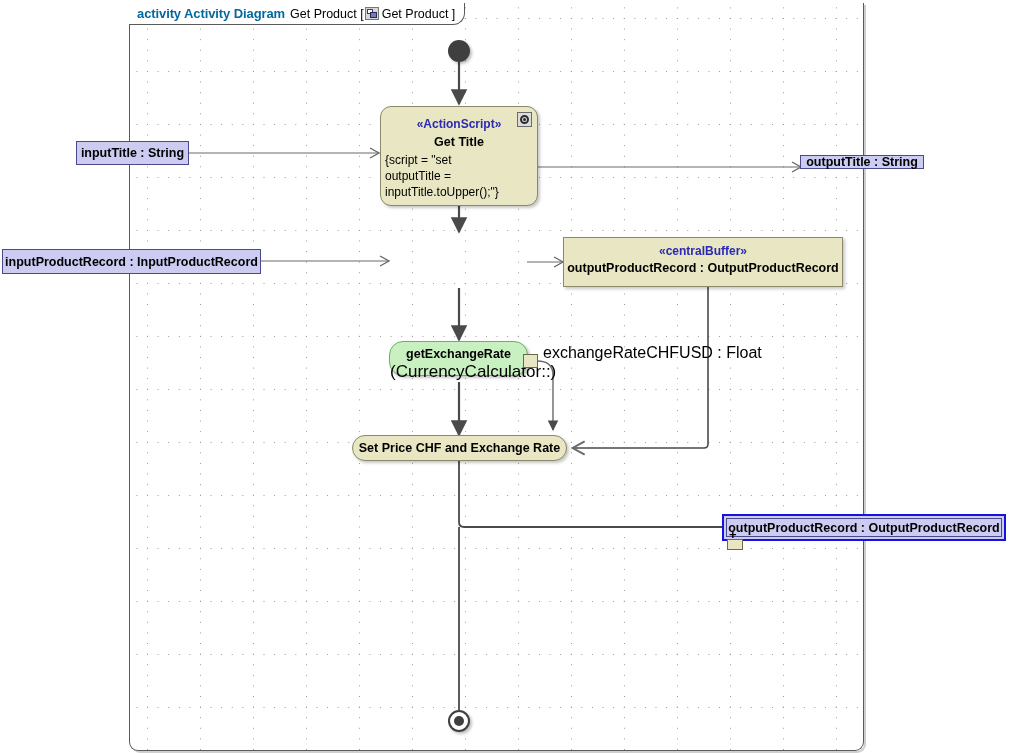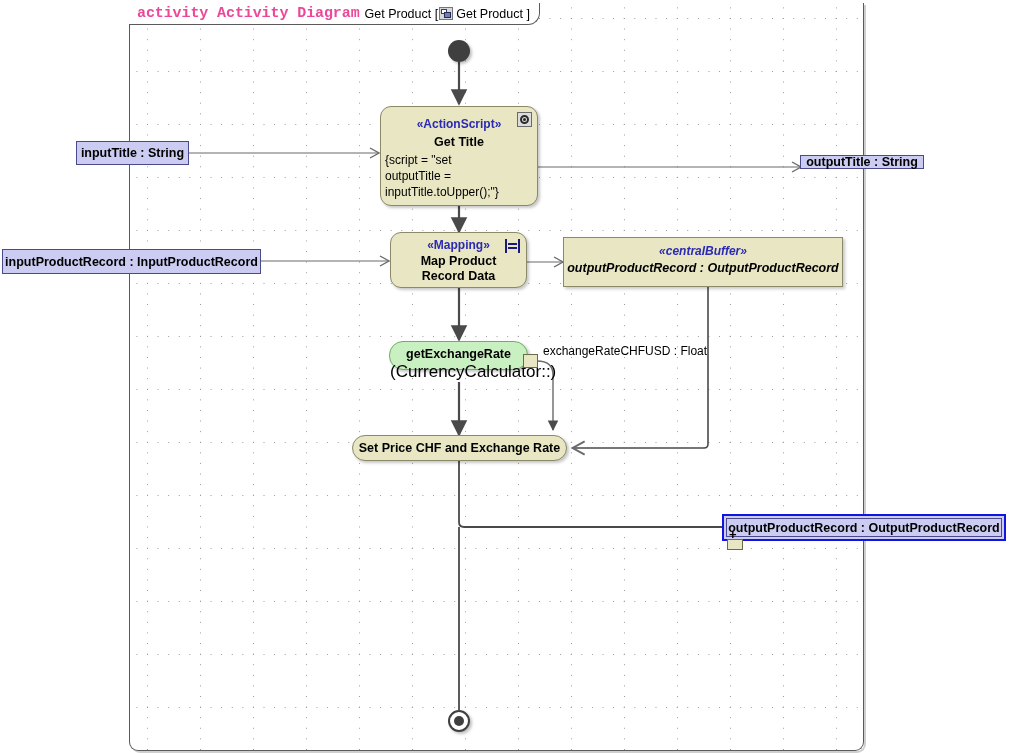--- a/index.html
+++ b/index.html
@@ -59,25 +59,24 @@
     border-left: none;
     border-radius: 0 0 12px 0;
     background: #ffffff;
     display: flex;
     align-items: center;
     white-space: nowrap;
     z-index: 5;
     box-sizing: border-box;
   }
   .tt-bold {
-    font-size: 15px;
-    font-weight: bold;
-    color: #ec4899;
+    font-size: 13px;
+    font-weight: bold;
+    color: #0369a1;
     letter-spacing: -0.1px;
-    font-family: Liberation Mono, monospace;
   }
   .tt-norm {
     font-size: 12.5px;
     color: #000;
     margin-left: 5px;
   }
   .tt-icon {
     display: inline-block;
     width: 14px;
     height: 13px;
@@ -158,21 +157,20 @@
     white-space: nowrap;
   }
   .buffer {
     position: absolute;
     box-sizing: border-box;
     background: #e8e6c3;
     border: 1px solid #8a8a6a;
     box-shadow: 2px 2px 3px rgba(0,0,0,0.22);
     z-index: 20;
     text-align: center;
-    font-style: italic;
   }
 
   
   .selected-wrap {
     position: absolute;
     border: 2px solid #1414e0;
     background: #ccccf2;
     box-sizing: border-box;
     z-index: 30;
   }
@@ -213,21 +211,21 @@
     position: absolute;
     width: 15px;
     height: 14px;
     background: #e8e6c3;
     border: 1px solid #6a6a4a;
     box-sizing: border-box;
     z-index: 28;
   }
   .pin-label {
     position: absolute;
-    font-size: 12px;
+    font-size: 16px;
     color: #000;
     white-space: nowrap;
     z-index: 28;
   }
 
   
   .icon-script {
     position: absolute;
     width: 15px;
     height: 15px;
@@ -375,38 +373,27 @@
     <div class="icon-script" style="right:5px; top:5px;"></div>
     <div class="stereotype" style="margin-top:10px;text-align:center;">«ActionScript»</div>
     <div class="nodename" style="margin-top:4px;">Get Title</div>
     <div class="nodebody" style="margin:3px 0 0 4px;">
       <div>{script = "set</div>
       <div>outputTitle =</div>
       <div>inputTitle.toUpper();"}</div>
     </div>
   </div>
 
-  <div class="node action" style="left:390px; top:232px; width:137px; height:56px;">
-    <div class="icon-map" style="right:6px; top:6px;">
-      <i class="a"></i>
-        <i class="b"></i>
-    </div>
-    <div class="stereotype" style="margin-top:5px;">«Mapping»</div>
-    <div class="nodename" style="margin-top:2px; line-height:15px;">
-      <div>Map Product</div>
-      <div>Record Data</div>
-    </div>
-  </div>
 
   <div class="buffer" style="left:563px; top:237px; width:280px; height:50px;">
     <div class="stereotype" style="margin-top:6px;">«centralBuffer»</div>
     <div class="nodename" style="margin-top:3px;">outputProductRecord : OutputProductRecord</div>
   </div>
 
-  <div class="node action-green" style="left:389px; top:341px; width:139px; height:29px;">
+  <div class="node action-green" style="left:389px; top:341px; width:139px; height:35px;">
     <div class="nodename" style="margin-top:5px;">getExchangeRate</div>
     <div style="font-size:17px; color:#000; margin-top:1px;">(CurrencyCalculator::)</div>
   </div>
 
   <div class="pin" style="left:523px; top:354px;"></div>
   <div class="pin-label" style="left:543px; top:344px;">exchangeRateCHFUSD : Float</div>
 
   <div class="node action" style="left:352px; top:435px; width:215px; height:26px; border-radius:13px;">
     <div class="nodename" style="line-height:24px;">Set Price CHF and Exchange Rate</div>
   </div>

